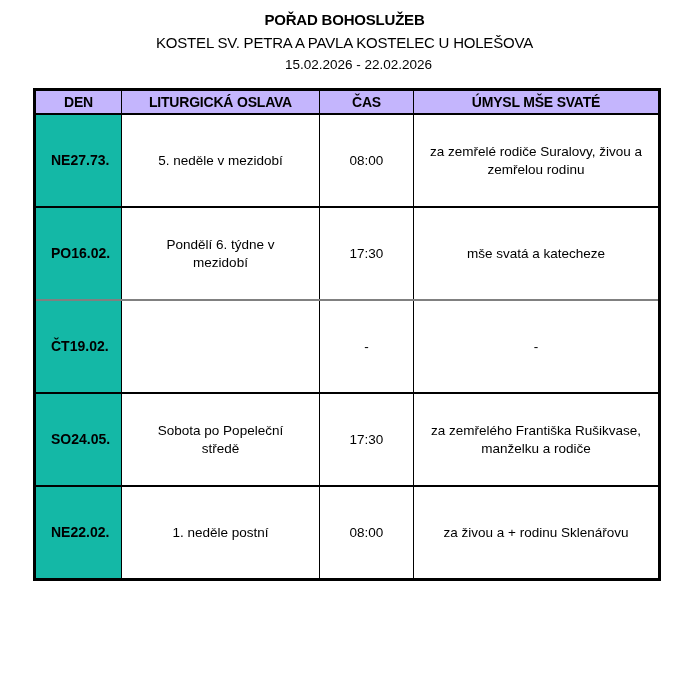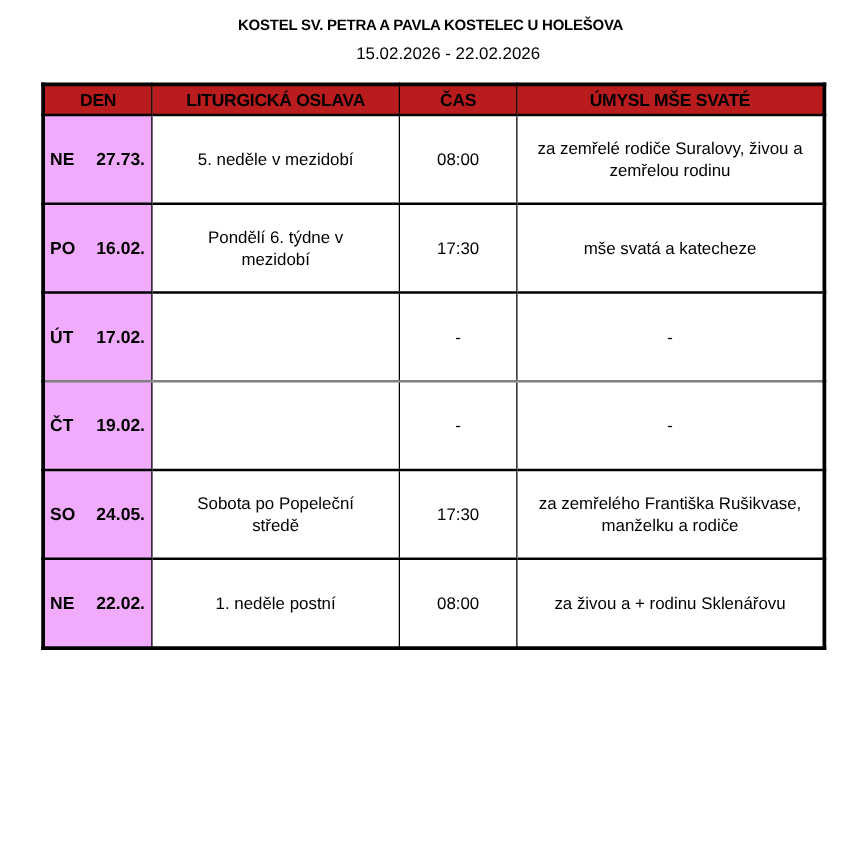--- a/index.html
+++ b/index.html
@@ -18,43 +18,43 @@
     padding-top: 9px;
     text-align: center;
   }
   .doc-title {
     font-size: 15px;
     font-weight: bold;
     line-height: 22px;
     letter-spacing: -0.2px;
   }
   .doc-subtitle {
-    font-size: 12px;
-    font-weight: bold;
+    font-size: 15px;
+    font-weight: normal;
     line-height: 23px;
     letter-spacing: -0.2px;
   }
   .doc-daterange {
     font-size: 13.5px;
     line-height: 22px;
     padding-left: 28px;
   }
   table.schedule {
     border-collapse: collapse;
     table-layout: fixed;
     margin: 12px 0 0 33px;
     width: 625px;
     border: 3px solid #000000;
   }
   col.c-den  { width: 87px; }
   col.c-lit  { width: 198px; }
   col.c-cas  { width: 94px; }
   col.c-umysl{ width: 246px; }
   th {
-    background: #b91c1c;
+    background: #c4b5fd;
     border: 1px solid #000000;
     border-bottom-width: 2px;
     height: 22px;
     font-size: 14px;
     font-weight: bold;
     letter-spacing: -0.2px;
     text-align: center;
     padding: 0;
   }
   td {
@@ -62,39 +62,40 @@
     border-top-width: 2px;
     height: 67px;
     font-size: 13.5px;
     text-align: center;
     vertical-align: middle;
     padding: 0 2px;
     line-height: 1.3;
     white-space: pre-line;
   }
   td.day {
-    background: #f0abfc;
+    background: #14b8a6;
     font-weight: bold;
     font-size: 14px;
-    padding: 1px;
+    padding: 12px;
   }
   .day-wrap {
     display: flex;
     justify-content: space-between;
     align-items: center;
     padding: 0 4px 0 3px;
   }
   tr.page-break td {
     border-top: 2px solid #808080;
   }
 </style>
 </head>
 <body>
 
 <div class="doc-header">
+  <div class="doc-title">POŘAD BOHOSLUŽEB</div>
   <div class="doc-subtitle">KOSTEL SV. PETRA A PAVLA KOSTELEC U HOLEŠOVA</div>
   <div class="doc-daterange">15.02.2026 - 22.02.2026</div>
 </div>
 
 <table class="schedule">
   <colgroup>
     <col class="c-den">
       <col class="c-lit">
       <col class="c-cas">
       <col class="c-umysl">
@@ -125,31 +126,20 @@
         <div class="day-wrap">
           <span>PO</span>
           <span>16.02.</span>
         </div>
       </td>
       <td>Pondělí 6. týdne v
 mezidobí</td>
       <td>17:30</td>
       <td>mše svatá a katecheze</td>
     </tr>
-    <tr>
-      <td class="day">
-        <div class="day-wrap">
-          <span>ÚT</span>
-          <span>17.02.</span>
-        </div>
-      </td>
-      <td></td>
-      <td>-</td>
-      <td>-</td>
-    </tr>
     <tr class="page-break">
       <td class="day">
         <div class="day-wrap">
           <span>ČT</span>
           <span>19.02.</span>
         </div>
       </td>
       <td></td>
       <td>-</td>
       <td>-</td>

